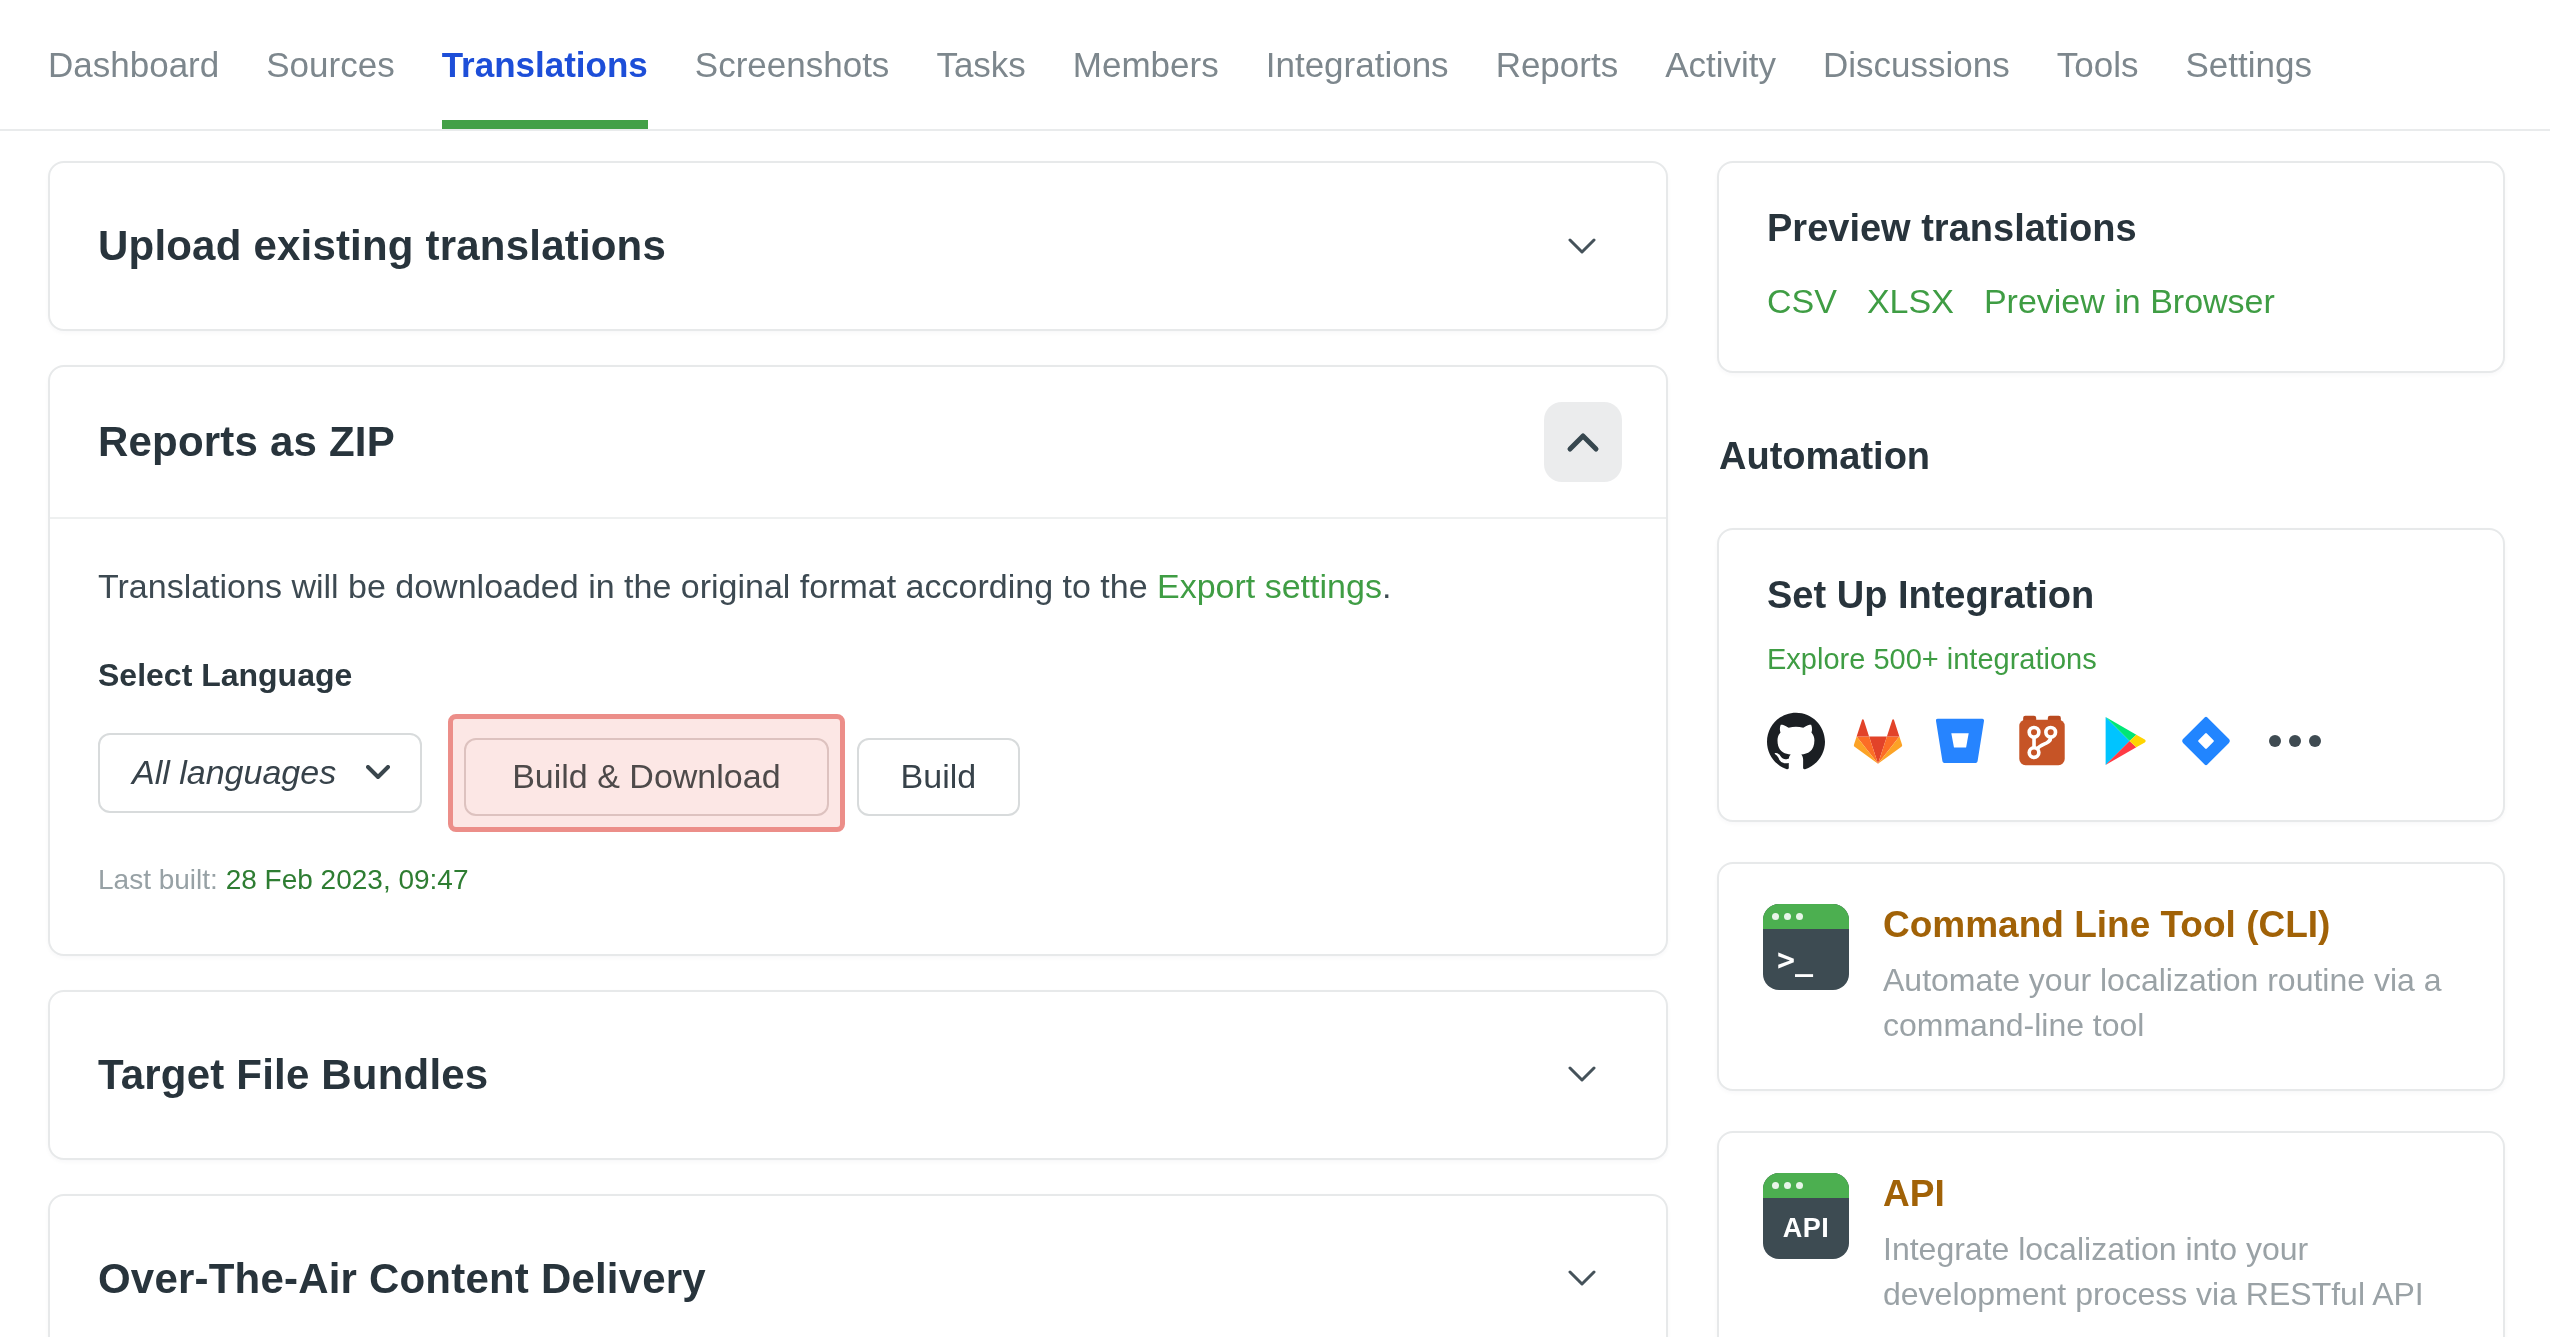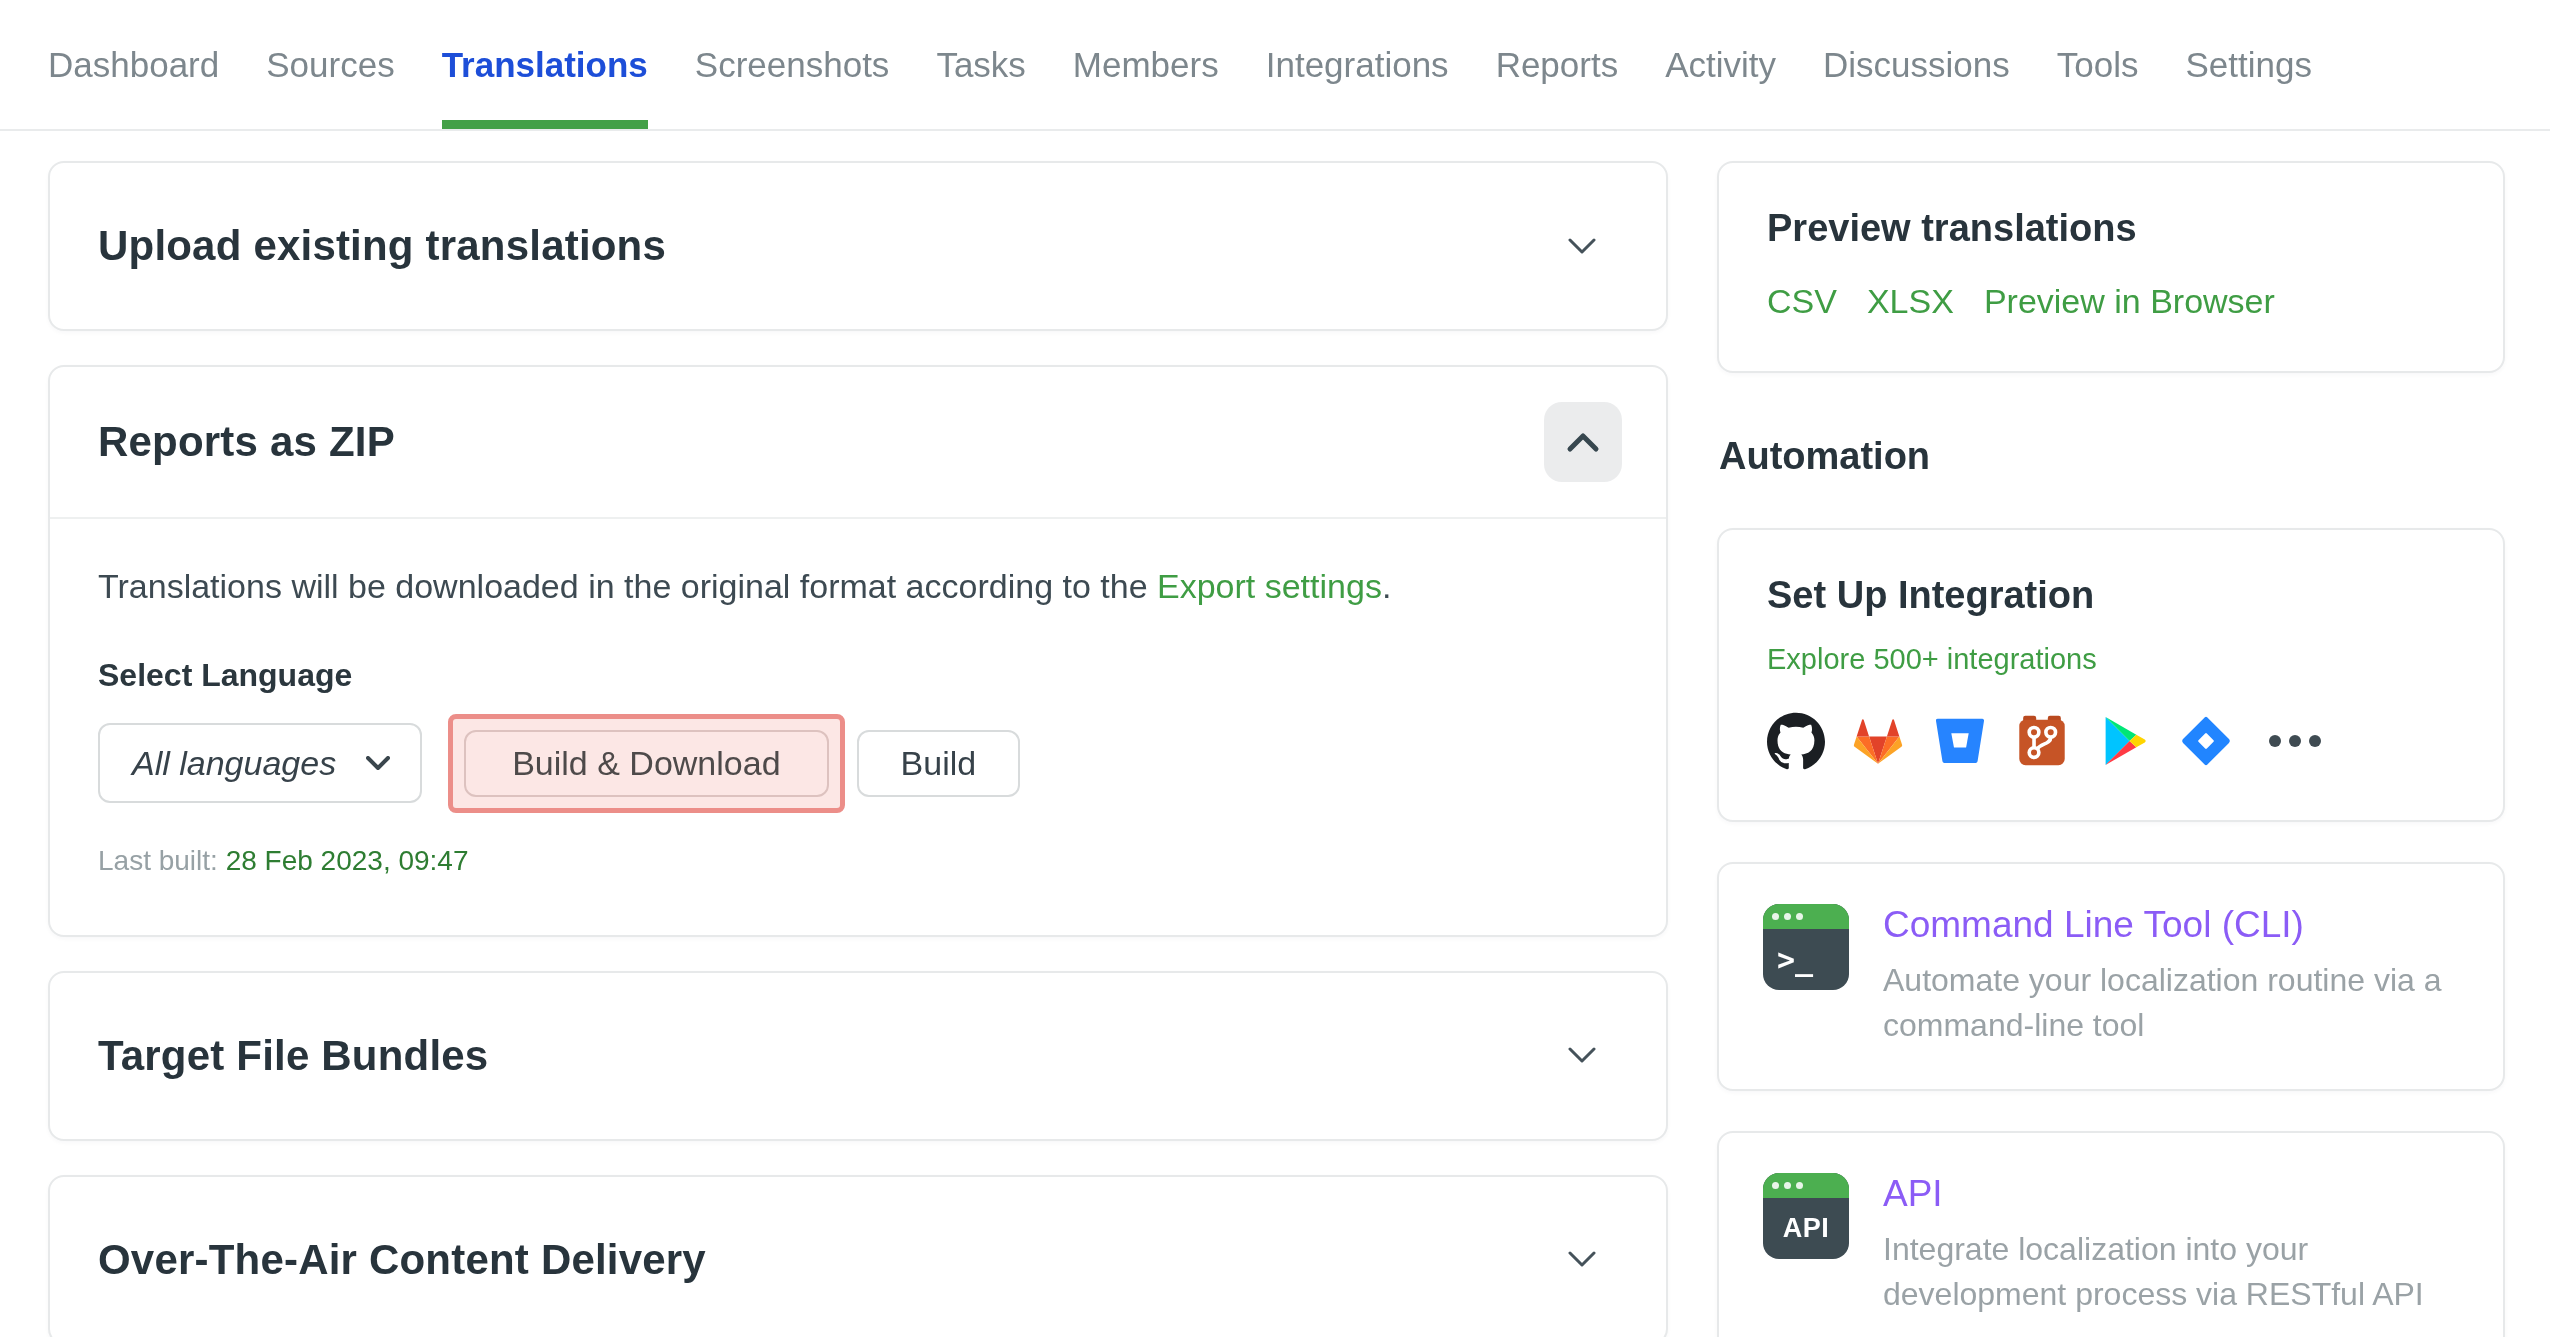--- a/index.html
+++ b/index.html
@@ -37,23 +37,23 @@
   .dl-body { padding: 44px 48px 58px; }
   .dl-desc { font-size: 34px; color: #3d4a52; line-height: 1.4; }
   .link { color: #3f9d44; cursor: pointer; text-decoration: none; }
   .select-label { margin-top: 46px; font-size: 32px; font-weight: 700; color: #2b373e; }
   .controls { margin-top: 20px; display: flex; align-items: center; }
   .lang-select { height: 80px; display: flex; align-items: center; gap: 30px;
     padding: 0 30px 0 32px; border: 2px solid #d8dbdc; border-radius: 12px;
     background: #fff; font-size: 34px; color: #37424a; cursor: pointer; font-style: italic; }
   .highlight-box { margin-left: 26px; border: 5px solid #ec8e89; background: #fce7e5;
     border-radius: 8px; padding: 11px; }
-  .btn { height: 67px; display: inline-flex; align-items: center; justify-content: center;
+  .btn { height: 78px; display: inline-flex; align-items: center; justify-content: center;
     border-radius: 12px; font-size: 34px; cursor: pointer;
-    font-family: "Liberation Sans", sans-serif; }
+    font-family: "Liberation Sans", sans-serif; margin-top: 8px; }
   .btn-build-dl { padding: 0 46px; background: transparent; border: 2px solid #ddc2bf; color: #4e4a4a; }
   .btn-build { margin-left: 12px; padding: 16px 42px; background: #fff; border: 2px solid #d8dbdc; color: #37424a; }
   .last-built { margin-top: 32px; font-size: 28px; color: #97a1a5; }
   .last-built .date { color: #2e7d32; }
 
   
   .side-card { padding: 44px 48px 50px; }
   .side-title { font-size: 38px; font-weight: 700; color: #28343c; }
   .preview-links { margin-top: 32px; display: flex; gap: 30px; font-size: 34px; }
   .section-heading { margin: 62px 0 0 2px; font-size: 38px; font-weight: 700; color: #28343c; }
@@ -68,21 +68,21 @@
   .term-icon { flex: none; width: 86px; height: 86px; border-radius: 16px; background: #3d4b52;
     position: relative; overflow: hidden; }
   .term-icon .bar { position: absolute; top: 0; left: 0; right: 0; height: 25px; background: #4caf50; }
   .term-icon .bar i { position: absolute; top: 9px; width: 7px; height: 7px; border-radius: 50%; background: #e8f5e9; }
   .term-icon .bar i:nth-child(1){ left: 9px; } .term-icon .bar i:nth-child(2){ left: 21px; }
   .term-icon .bar i:nth-child(3){ left: 33px; }
   .term-text { position: absolute; top: 25px; left: 0; right: 0; bottom: 0;
     display: flex; align-items: center; color: #fff; font-weight: 700; }
   .term-text.cli { padding-left: 14px; font-family: "DejaVu Sans Mono", monospace; font-size: 30px; }
   .term-text.api { justify-content: center; font-size: 27px; letter-spacing: 0.5px; }
-  .tool-title { font-size: 37px; font-weight: 400; color: #8b5cf6; }
+  .tool-title { font-size: 37px; font-weight: 700; color: #a16207; }
   .tool-desc { margin-top: 12px; font-size: 32px; line-height: 1.42; color: #9aa2a6; max-width: 600px; }
 
   .chev { flex: none; }
 </style>
 </head>
 <body>
 
 <nav class="nav">
   <div class="nav-item">Dashboard</div>
   <div class="nav-item">Sources</div>

